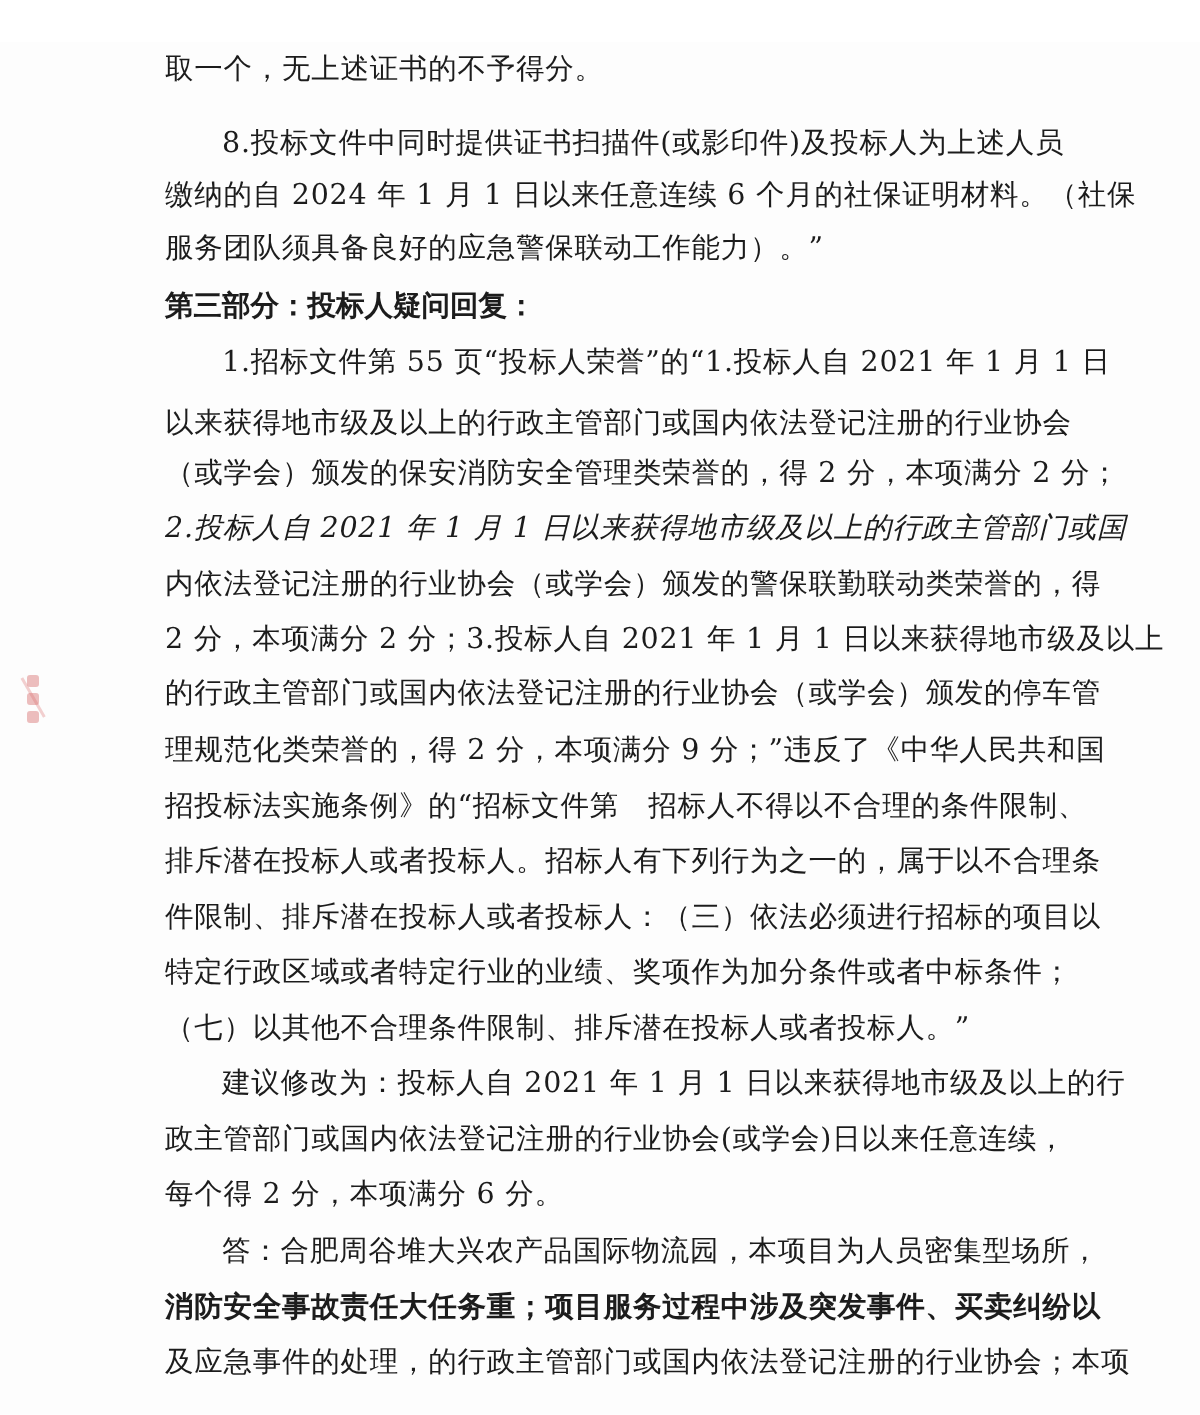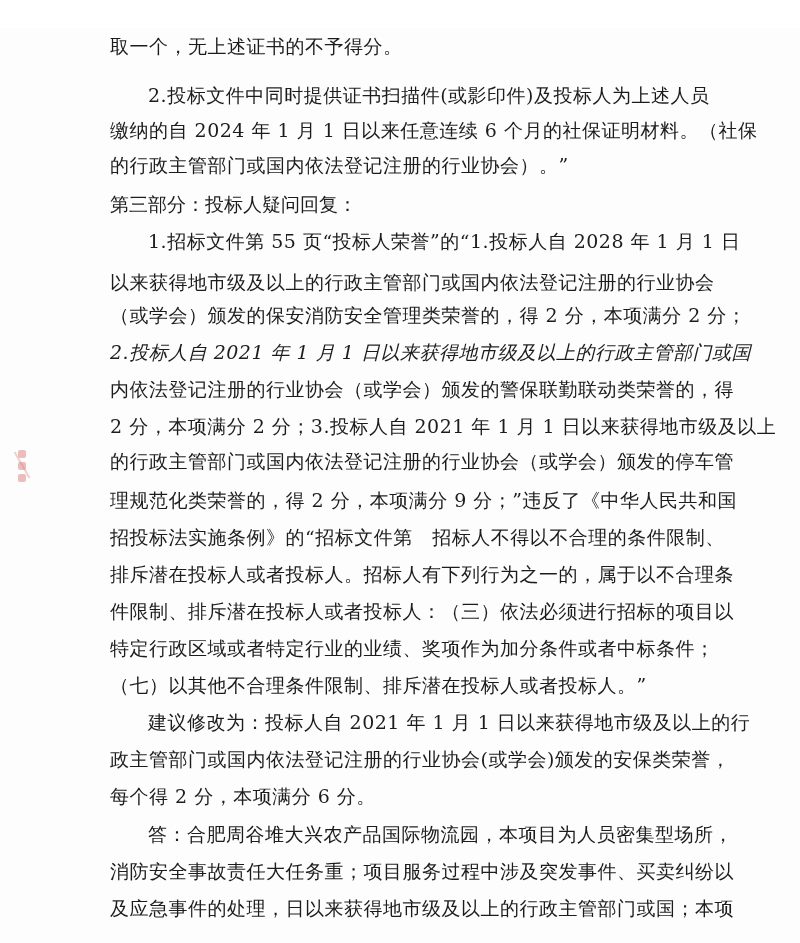--- a/index.html
+++ b/index.html
@@ -4,21 +4,21 @@
 <style>
   html, body { margin: 0; padding: 0; background: #ffffff; }
   body { width: 800px; height: 943px; position: relative; overflow: hidden;
          font-family: "DejaVu Serif", "Liberation Serif", serif; color: #1c1c1c; }
   .page { position: absolute; left: 0; top: 0; width: 800px; height: 943px; background: #fdfdfd; margin-top: 28px; }
   .line { position: absolute; left: 110px; width: 570px; height: 24px; line-height: 24px;
           font-size: 19px; white-space: nowrap; text-align: justify; text-align-last: justify;
           letter-spacing: 0.5px; }
   .line.indent { left: 148px; width: 532px; }
   .line.last { text-align-last: left; }
-  .line.heading { font-family: "DejaVu Sans", "Liberation Sans", sans-serif; font-weight: normal;
+  .line.heading { font-family: "DejaVu Sans", "Liberation Sans", sans-serif; font-weight: bold;
                   text-align-last: left; letter-spacing: 0; }
   .pagenum { position: absolute; left: 0; width: 790px; top: 913px; text-align: center;
              font-size: 19px; line-height: 24px; letter-spacing: 6px; }
   .stamp { position: absolute; left: 18px; top: 418px; width: 14px; height: 60px; }
   .stamp span { display: block; width: 8px; height: 8px; margin: 4px 0; border-radius: 2px;
                 background: rgba(215,110,110,0.45); }
   .stamp-line { position: absolute; left: 20px; top: 418px; width: 16px; height: 30px;
                 border-left: 2px solid rgba(220,120,120,0.35); transform: rotate(-30deg); }
 </style>
 </head>
@@ -27,39 +27,39 @@
 <div class="page">
   <div class="stamp-line"></div>
   <div class="stamp">
       <span></span>
       <span></span>
       <span></span>
     </div>
 
   <div id="lines">
     <div class="line last" style="top: 6px;">取一个，无上述证书的不予得分。</div>
-    <div class="line indent" style="top: 55px;">2.投标文件中同时提供证书扫描件(或影印件)及投标人为上述人员</div>
+    <div class="line indent" style="top: 55px;">8.投标文件中同时提供证书扫描件(或影印件)及投标人为上述人员</div>
     <div class="line" style="top: 90px;">缴纳的自 2024 年 1 月 1 日以来任意连续 6 个月的社保证明材料。（社保</div>
-    <div class="line last" style="top: 125px;">的行政主管部门或国内依法登记注册的行业协会）。”</div>
+    <div class="line last" style="top: 125px;">服务团队须具备良好的应急警保联动工作能力）。”</div>
     <div class="line heading" style="top: 164px;">第三部分：投标人疑问回复：</div>
-    <div class="line indent" style="top: 201px;">1.招标文件第 55 页“投标人荣誉”的“1.投标人自 2028 年 1 月 1 日</div>
+    <div class="line indent" style="top: 201px;">1.招标文件第 55 页“投标人荣誉”的“1.投标人自 2021 年 1 月 1 日</div>
     <div class="line" style="top: 242px;">以来获得地市级及以上的行政主管部门或国内依法登记注册的行业协会</div>
     <div class="line" style="top: 275px;">（或学会）颁发的保安消防安全管理类荣誉的，得 2 分，本项满分 2 分；</div>
     <div class="line" style="top: 312px; font-style: italic;">2.投标人自 2021 年 1 月 1 日以来获得地市级及以上的行政主管部门或国</div>
     <div class="line" style="top: 349px;">内依法登记注册的行业协会（或学会）颁发的警保联勤联动类荣誉的，得</div>
     <div class="line" style="top: 386px;">2 分，本项满分 2 分；3.投标人自 2021 年 1 月 1 日以来获得地市级及以上</div>
     <div class="line" style="top: 423px; font-family: Liberation Mono, monospace;">的行政主管部门或国内依法登记注册的行业协会（或学会）颁发的停车管</div>
     <div class="line" style="top: 460px;">理规范化类荣誉的，得 2 分，本项满分 9 分；”违反了《中华人民共和国</div>
     <div class="line" style="top: 497px;">招投标法实施条例》的“招标文件第　招标人不得以不合理的条件限制、</div>
     <div class="line" style="top: 534px;">排斥潜在投标人或者投标人。招标人有下列行为之一的，属于以不合理条</div>
     <div class="line" style="top: 571px;">件限制、排斥潜在投标人或者投标人：（三）依法必须进行招标的项目以</div>
     <div class="line" style="top: 608px;">特定行政区域或者特定行业的业绩、奖项作为加分条件或者中标条件；</div>
     <div class="line last" style="top: 645px;">（七）以其他不合理条件限制、排斥潜在投标人或者投标人。”</div>
     <div class="line indent" style="top: 682px;">建议修改为：投标人自 2021 年 1 月 1 日以来获得地市级及以上的行</div>
-    <div class="line" style="top: 719px;">政主管部门或国内依法登记注册的行业协会(或学会)颁发的安保类荣誉，</div>
+    <div class="line" style="top: 719px;">政主管部门或国内依法登记注册的行业协会(或学会)日以来任意连续，</div>
     <div class="line last" style="top: 756px;">每个得 2 分，本项满分 6 分。</div>
     <div class="line indent" style="top: 794px;">答：合肥周谷堆大兴农产品国际物流园，本项目为人员密集型场所，</div>
-    <div class="line" style="top: 831px;">消防安全事故责任大任务重；项目服务过程中涉及突发事件、买卖纠纷以</div>
-    <div class="line" style="top: 868px;">及应急事件的处理，日以来获得地市级及以上的行政主管部门或国；本项</div>
+    <div class="line" style="top: 831px; font-weight: bold;">消防安全事故责任大任务重；项目服务过程中涉及突发事件、买卖纠纷以</div>
+    <div class="line" style="top: 868px;">及应急事件的处理，的行政主管部门或国内依法登记注册的行业协会；本项</div>
   </div>
 
   <div class="pagenum">— 2 —</div>
 </div>
 
 </body></html>

